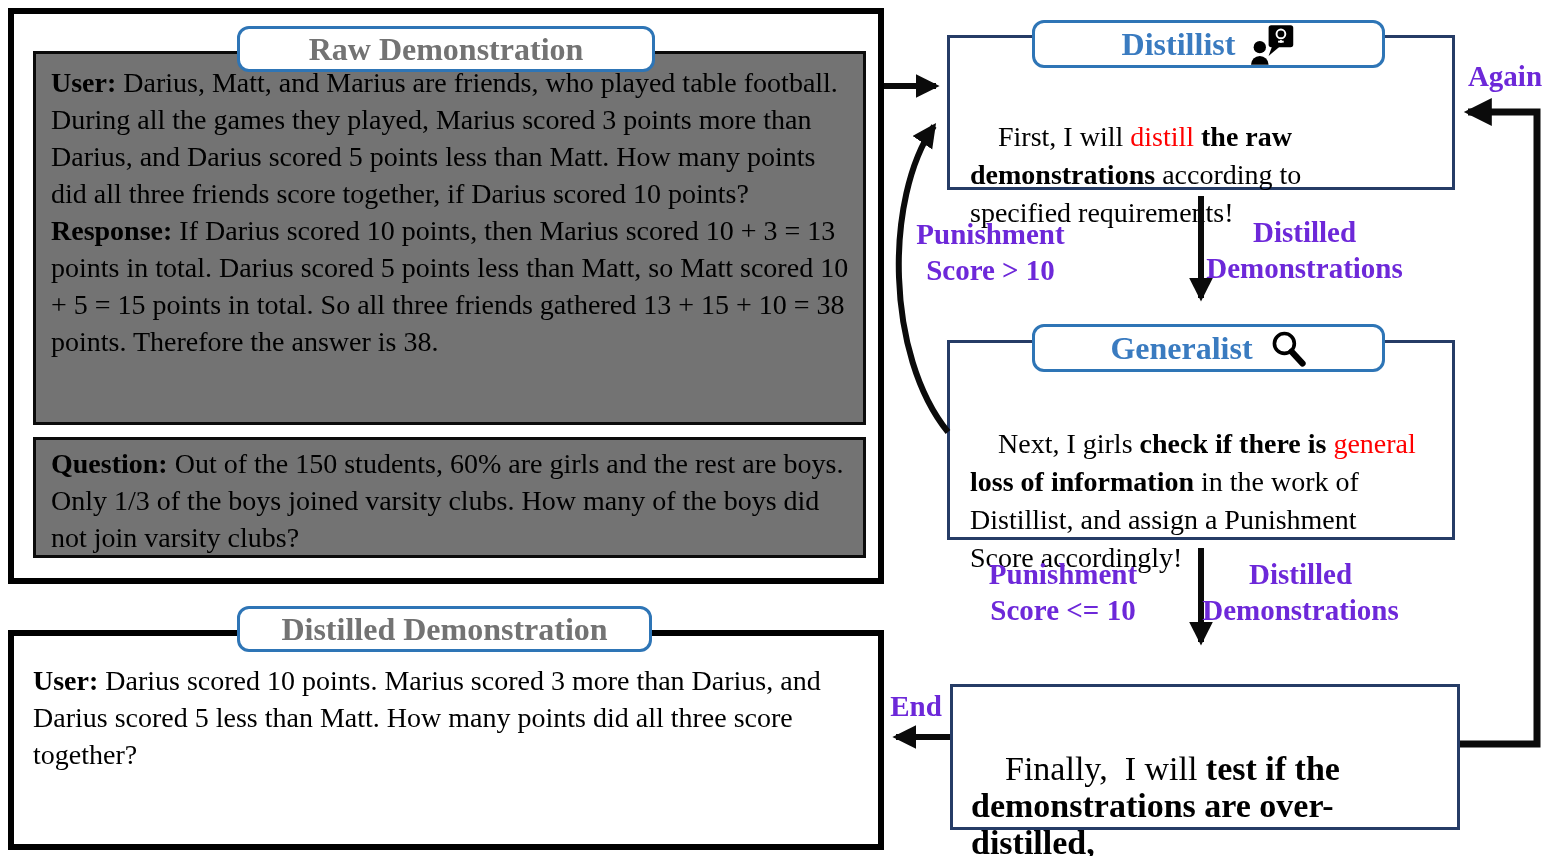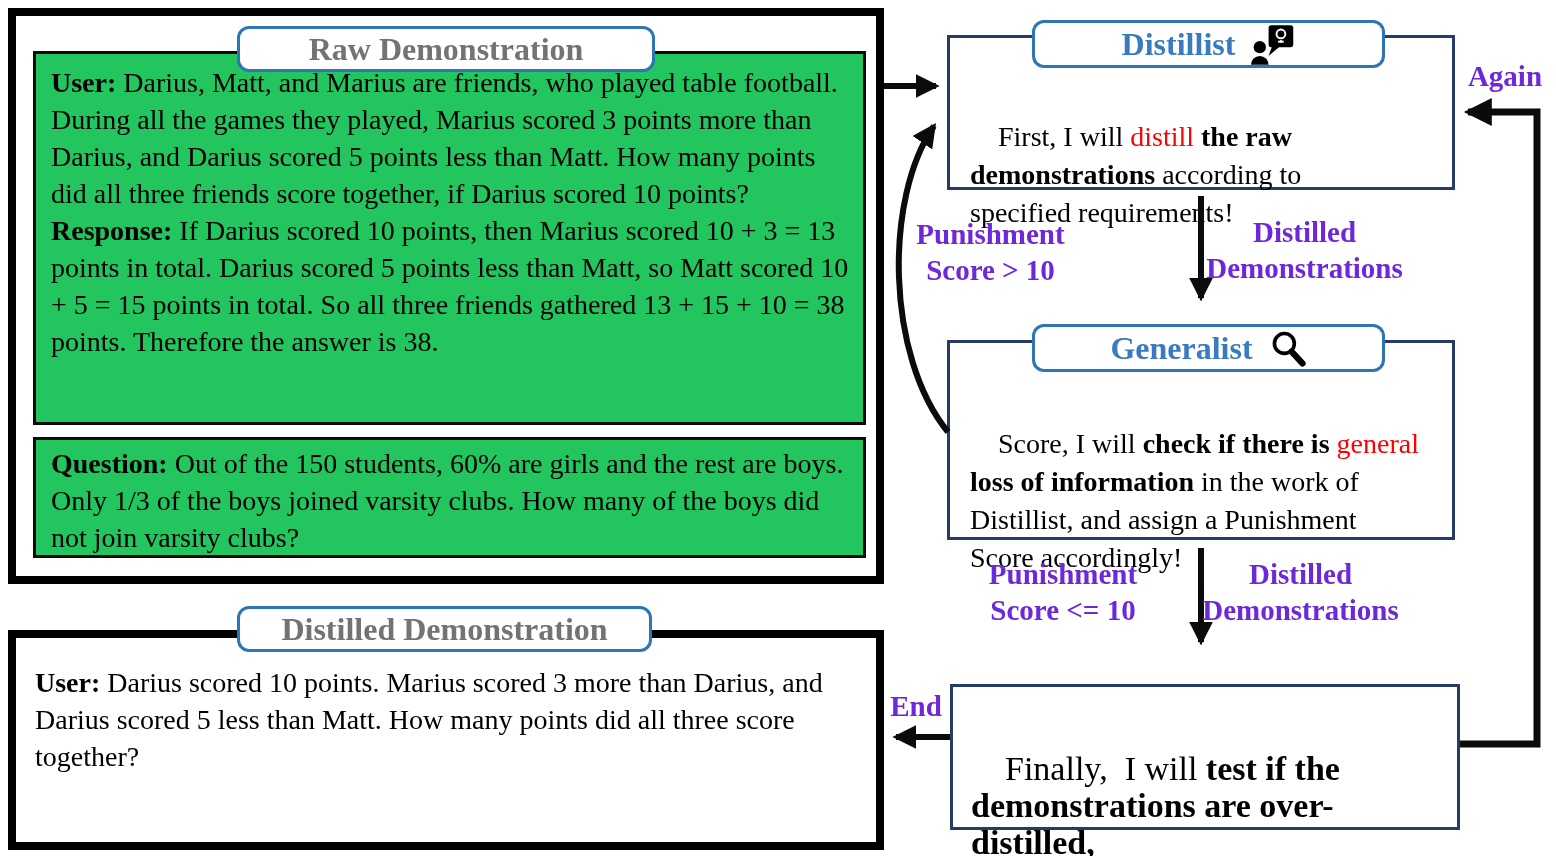--- a/index.html
+++ b/index.html
@@ -1,22 +1,22 @@
 <!DOCTYPE html>
 <html style="--accent-blue: #2e75b6; --title-blue: #3a7bc0; --navy-border: #263c66; --highlight-red: #ff0000; --arrow-black: #0b0b0b;"><head>
 <meta charset="utf-8">
 <style>
   * { box-sizing: border-box; margin: 0; padding: 0; }
   html,body { background:#ffffff; }
   .canvas {
     position: relative; width: 1556px; height: 856px;
     font-family: "Liberation Serif", serif; background:#fff; overflow:hidden;
   }
-  .outer-box { position:absolute; border:8px solid #000000; background:#fff; }
-  .inner-box { position:absolute; border:3px solid #0b0b0b; background:#22c55e; z-index:2; }
+  .outer-box { position:absolute; border:6px solid #000000; background:#fff; }
+  .inner-box { position:absolute; border:3px solid #0b0b0b; background:#737373; z-index:2; }
   .agent-box { position:absolute; border:3px solid var(--navy-border,#263c66); background:#fff; z-index:2; }
   .pill {
     position:absolute; background:#fff; z-index:10;
     border:3px solid var(--accent-blue,#2e75b6); border-radius:12px;
     display:flex; align-items:center; justify-content:center; gap:16px;
     font-weight:700;
   }
   .pill.demo  { font-size:32px; color:#737373; }
   .pill.agent { font-size:32px; color:var(--title-blue,#3a7bc0);margin-top:12px; }
   .bodytext { font-size:28px; line-height:37px; color:#000; }
@@ -90,21 +90,21 @@
           <line x1="34" y1="18" x2="34" y2="21"></line>
           <line x1="30.8" y1="19.8" x2="37.2" y2="19.8"></line>
         </g>
         <circle cx="10" cy="26" r="7"></circle>
         <path d="M0 46 a10 10 0 0 1 20 0 z"></path>
       </svg>
     </span>
   </div>
 
   <div class="agent-box agent-body" style="left:947px; top:340px; width:508px; height:200px; padding:44px 10px 0 20px;">
-    <span><span class="s-n">Score, I will </span><span class="s-b">check if there is </span><span class="s-rb">general</span><span class="s-b">
+    <span><span class="s-n">Next, I girls </span><span class="s-b">check if there is </span><span class="s-rb">general</span><span class="s-b">
 loss of information</span><span class="s-n"> in the work of
 Distillist, and assign a Punishment
 Score accordingly!</span></span>
   </div>
   <div class="pill agent" style="left:1032px; top:312px; width:353px; height:48px;">
     <span>Generalist</span>
     <span class="icon">
       <svg viewBox="0 0 42 42" width="38" height="38">
         <circle cx="17" cy="16" r="11" fill="none" stroke="#000000" stroke-width="4"></circle>
         <line x1="25" y1="25" x2="37" y2="38" stroke="#000000" stroke-width="7" stroke-linecap="round"></line>

